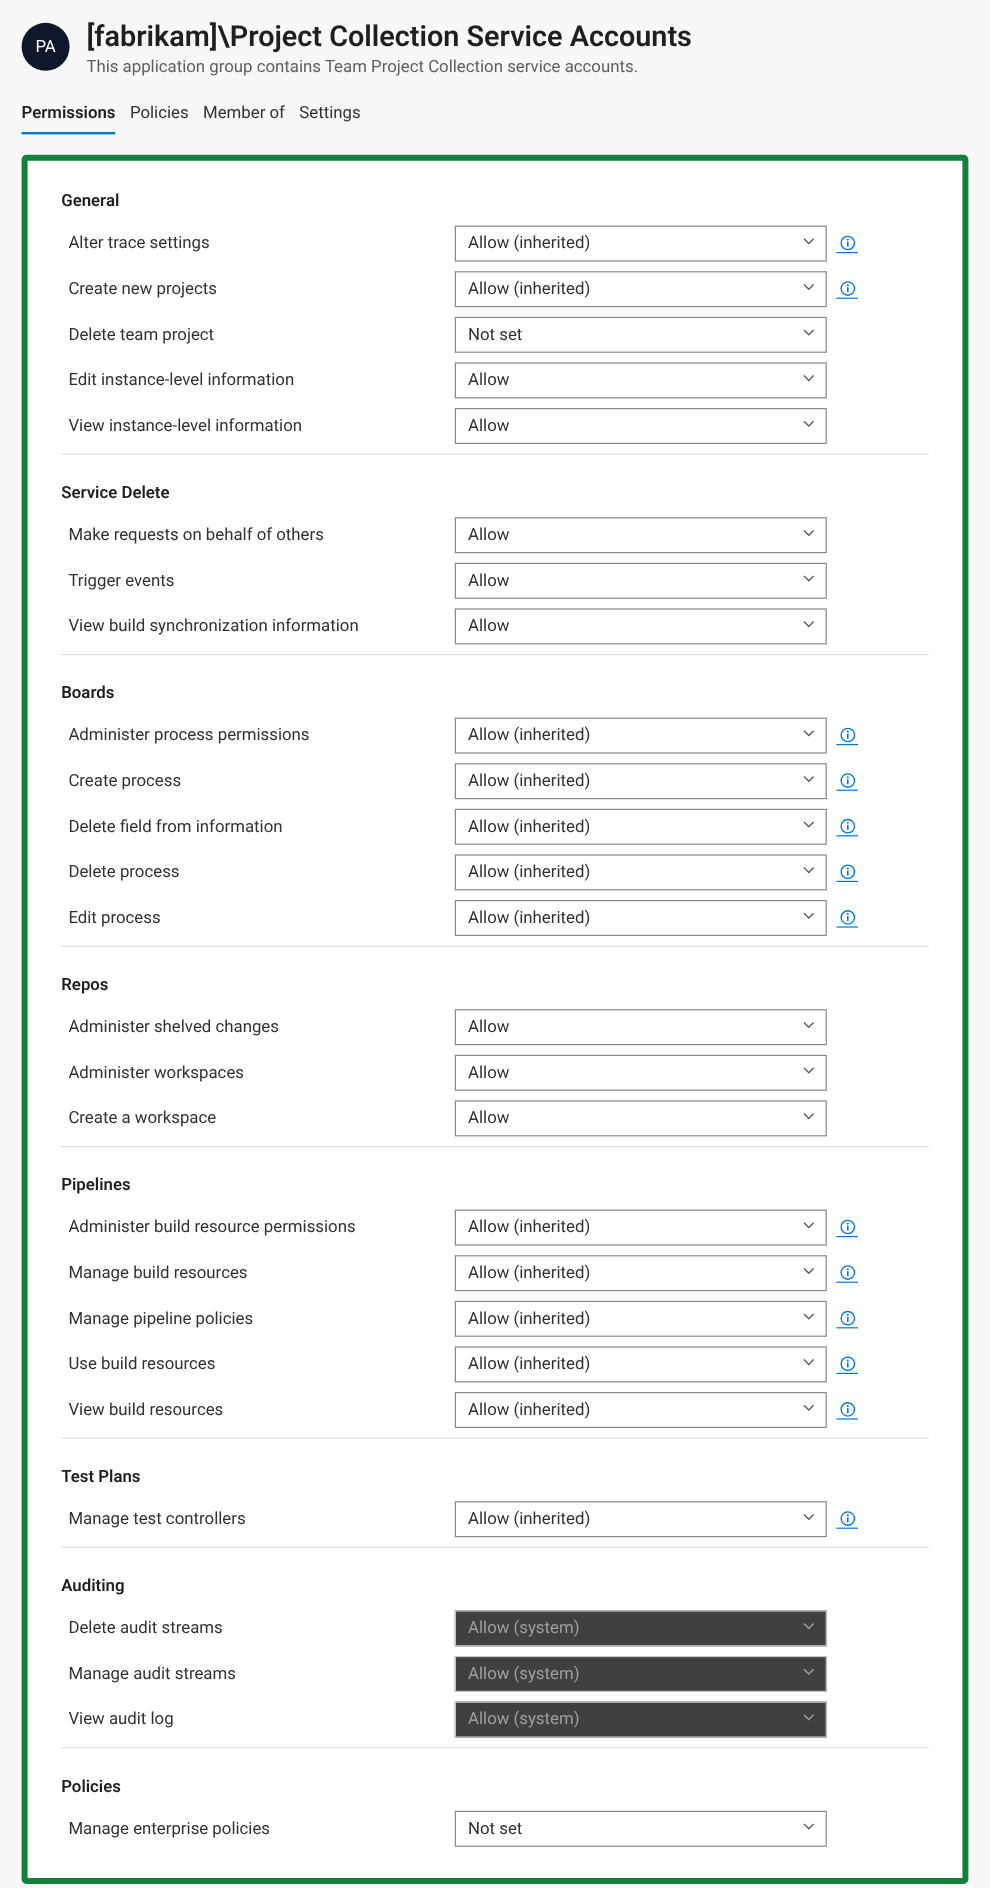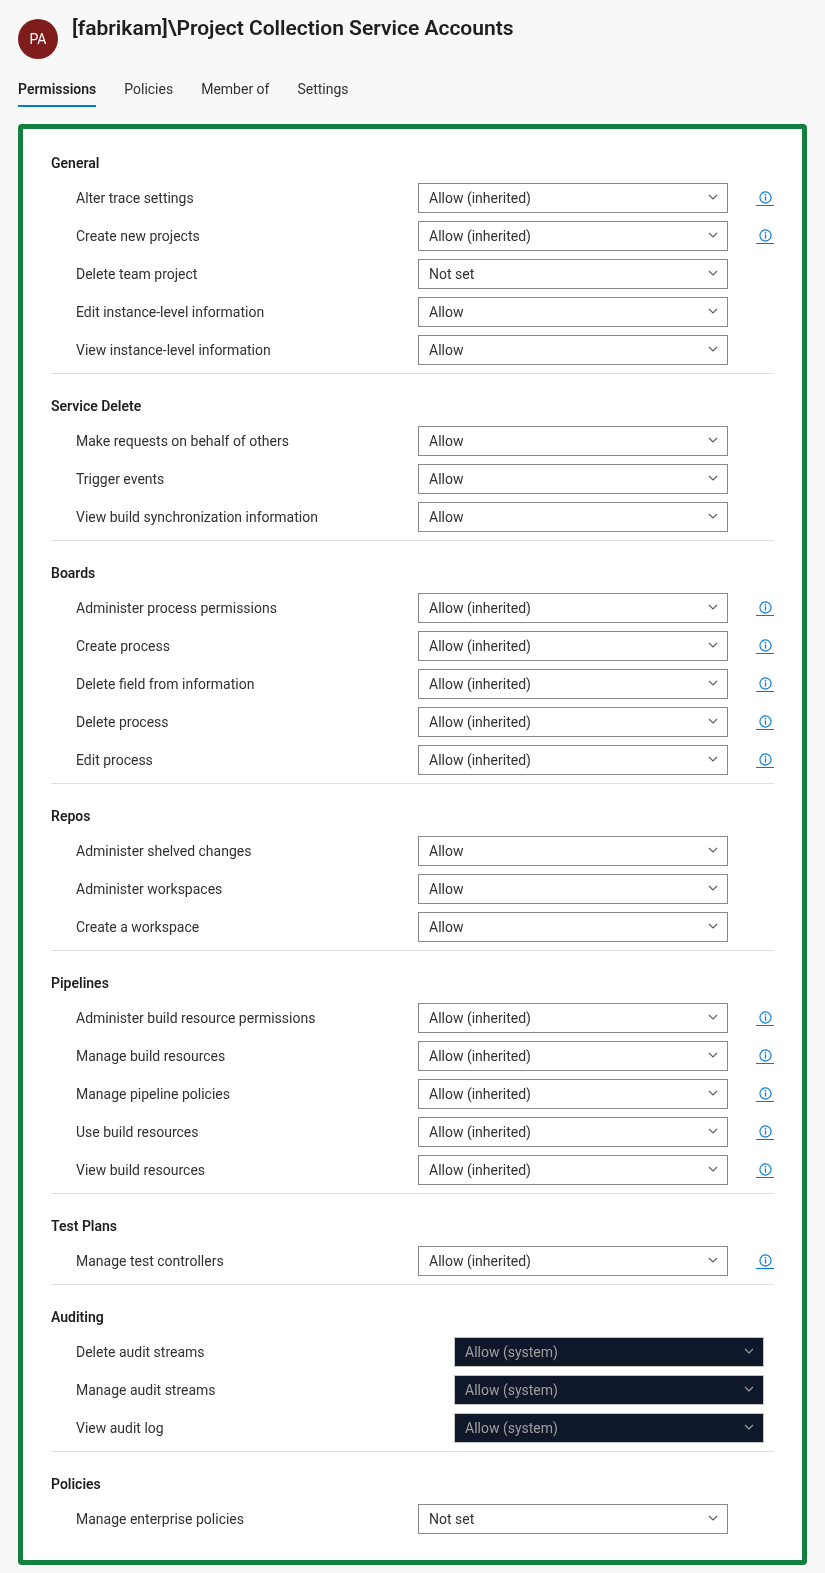--- a/index.html
+++ b/index.html
@@ -15,41 +15,41 @@
   }
   .header {
     display: flex;
     align-items: flex-start;
     gap: 14px;
     padding: 5px 0 10px 0;
   }
   .avatar {
     width: 40px; height: 40px;
     border-radius: 50%;
-    background: #7f1d1d;
+    background: #0f172a;
     color: #fff;
     display: flex; align-items: center; justify-content: center;
     font-size: 14px;
     flex-shrink: 0;
     margin-top: 4px;
   }
   .header-text h1 {
-    font-size: 21px;
+    font-size: 24px;
     font-weight: 600;
     color: #201f1e;
     line-height: 1.3;
   }
   .header-text .subtitle {
     font-size: 14px;
     color: #605e5c;
     margin-top: 2px;
   }
   .tabs {
     display: flex;
-    gap: 28px;
+    gap: 12px;
     margin-top: 6px;
     border-bottom: 1px solid transparent;
   }
   .tab {
     padding: 6px 0 8px 0;
     font-size: 14px;
     color: #323130;
     cursor: pointer;
     border-bottom: 2px solid transparent;
     font-weight: 400;
@@ -78,23 +78,22 @@
     margin-top: 8px;
   }
   .rows {
     border-bottom: 1px solid #e1dfdd;
     padding-bottom: 4px;
     margin-bottom: 8px;
   }
   .row {
     display: flex;
     align-items: center;
-    gap: 28px;
+    gap: 8px;
     min-height: 38px;
-    justify-content: flex-end;
   }
   .row-label {
     flex: 0 0 320px;
     padding-left: 6px;
     color: #323130;
   }
   .select {
     flex: 0 0 310px;
     position: relative;
   }
@@ -113,25 +112,24 @@
     position: relative;
   }
   .select-box .chev {
     position: absolute;
     right: 8px;
     top: 50%;
     transform: translateY(-50%);
     pointer-events: none;
   }
   .select.disabled .select-box {
-    background: #0f172a;
+    background: #404040;
     border-color: #c8c6c4;
     color: #a19f9d;
     cursor: default;
-    margin-left: 36px;
   }
   .select.disabled .select-box .chev svg path { stroke:#a19f9d; }
   .info-link {
     flex: 0 0 18px;
     display: flex;
     align-items: center;
     justify-content: center;
     color: #0078d4;
     cursor: pointer;
     border-bottom: 1px solid #0078d4;
@@ -143,20 +141,21 @@
   .panel .section:last-child .rows { border-bottom:none; margin-bottom:0; padding-bottom:0;}
 </style>
 </head>
 <body>
 
 <div class="page">
   <div class="header">
     <div class="avatar">PA</div>
     <div class="header-text">
       <h1>[fabrikam]\Project Collection Service Accounts</h1>
+      <div class="subtitle">This application group contains Team Project Collection service accounts.</div>
     </div>
   </div>
 
   <div class="tabs" id="tabs">
       <div class="tab active">Permissions</div>
       <div class="tab">Policies</div>
       <div class="tab">Member of</div>
       <div class="tab">Settings</div>
     </div>
 

